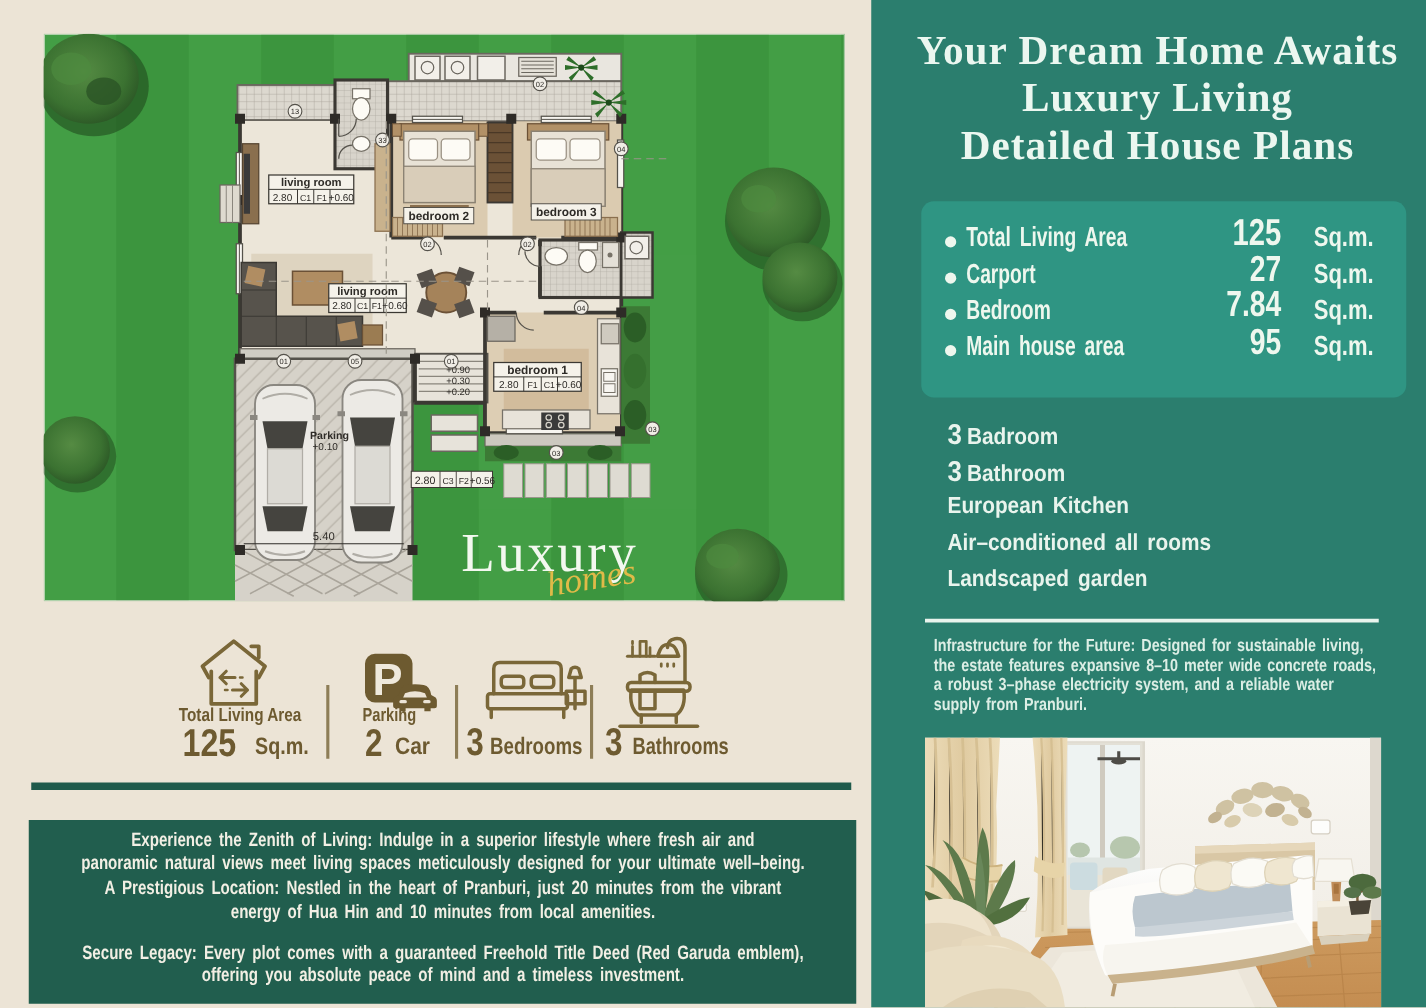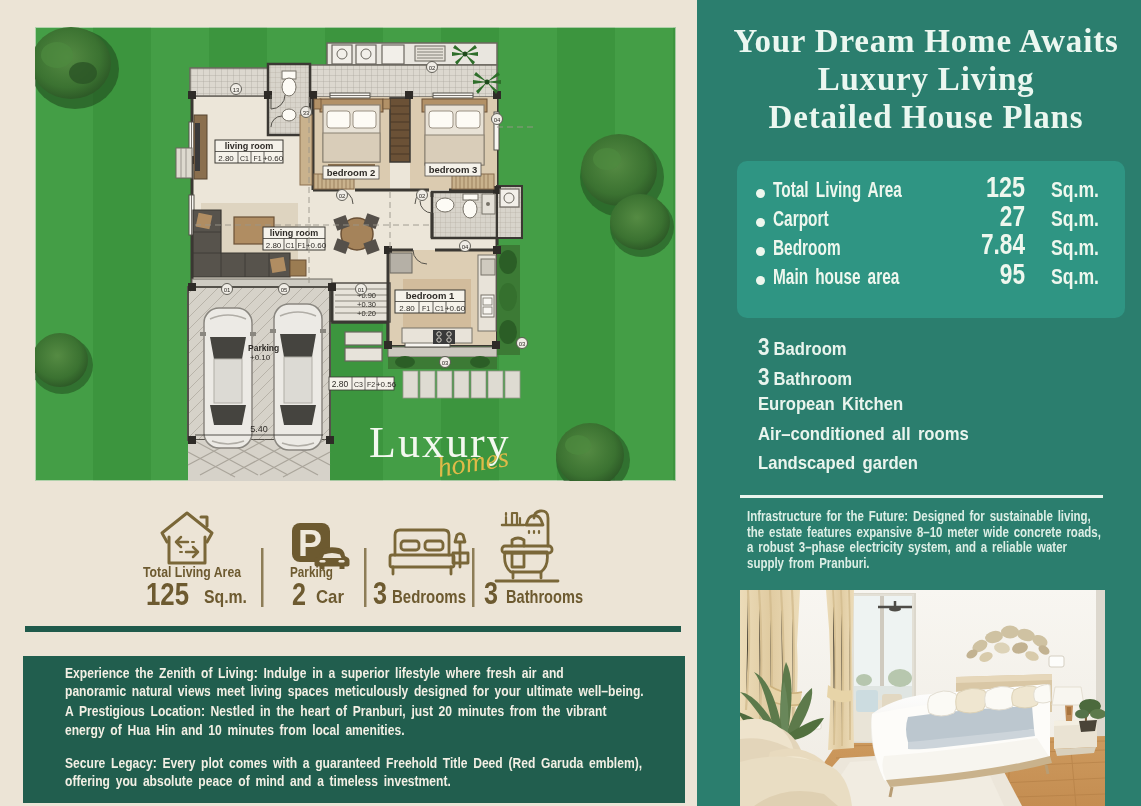--- a/index.html
+++ b/index.html
@@ -515,21 +515,21 @@
   <text x="373" y="109" font-size="31" textLength="14" lengthAdjust="spacingAndGlyphs">3</text>
   <text x="392" y="108" font-size="19" textLength="74" lengthAdjust="spacingAndGlyphs">Bedrooms</text>
 
   <text x="484" y="109" font-size="31" textLength="14" lengthAdjust="spacingAndGlyphs">3</text>
   <text x="506" y="108" font-size="19" textLength="77" lengthAdjust="spacingAndGlyphs">Bathrooms</text>
 </g>
 </svg>
 
 <div class="abs" style="left:25px;top:626px;width:656px;height:6px;background:#1f5a4b;"></div>
 
-<div class="abs" style="left:23px;top:656px;width:662px;height:147px;background:#215e4e;">
+<div class="abs" style="left:23px;top:656px;width:662px;height:147px;background:#215e4e;text-align:center;">
   <div class="abs" style="left:42px;top:8px;color:#f2efe4;font-size:15.5px;font-weight:bold;line-height:18.2px;word-spacing:3px;white-space:nowrap;transform:scaleX(0.78);transform-origin:0 0;">
 
     <div>Experience the Zenith of Living: Indulge in a superior lifestyle where fresh air and<br>panoramic natural views meet living spaces meticulously designed for your ultimate well–being.</div>
 
     <div style="margin-top:2px;">A Prestigious Location: Nestled in the heart of Pranburi, just 20 minutes from the vibrant<br>energy of Hua Hin and 10 minutes from local amenities.</div>
 
     <div style="margin-top:15px;">Secure Legacy: Every plot comes with a guaranteed Freehold Title Deed (Red Garuda emblem),<br>offering you absolute peace of mind and a timeless investment.</div>
   </div>
 </div>
 

